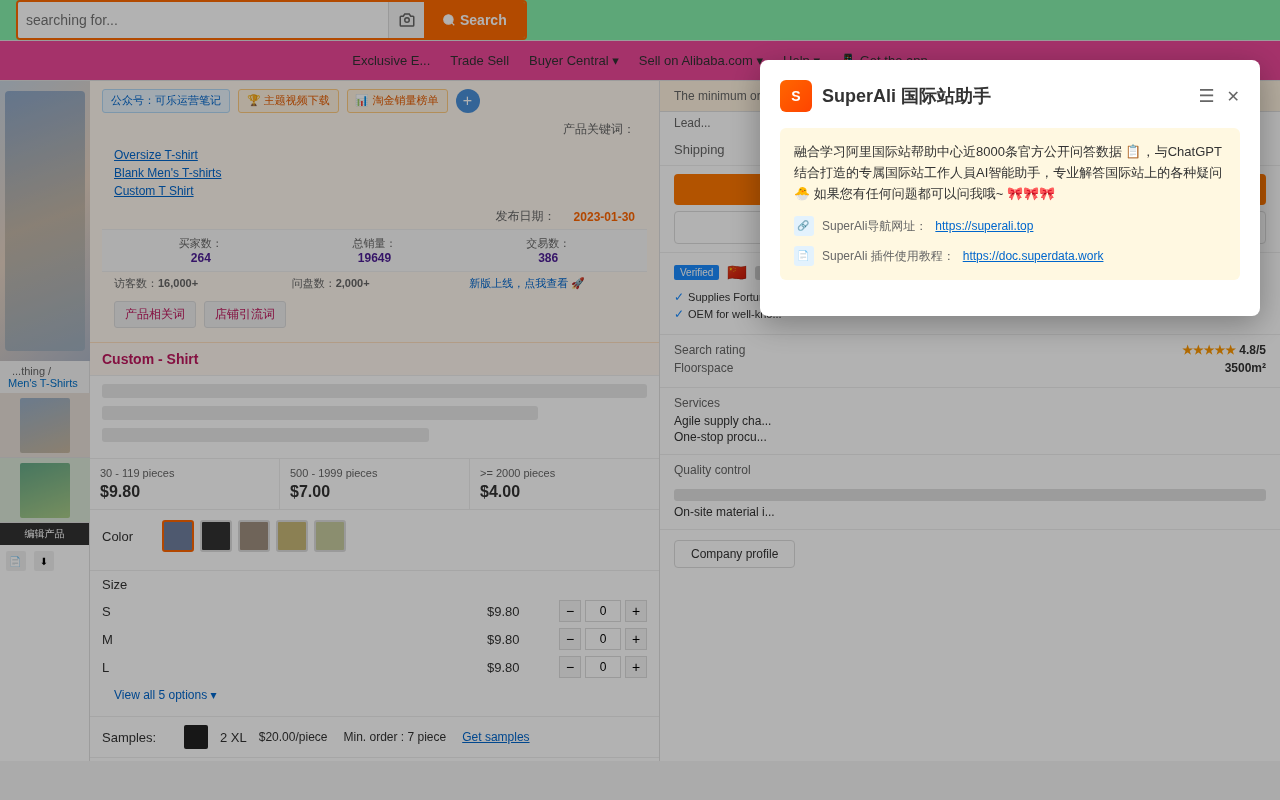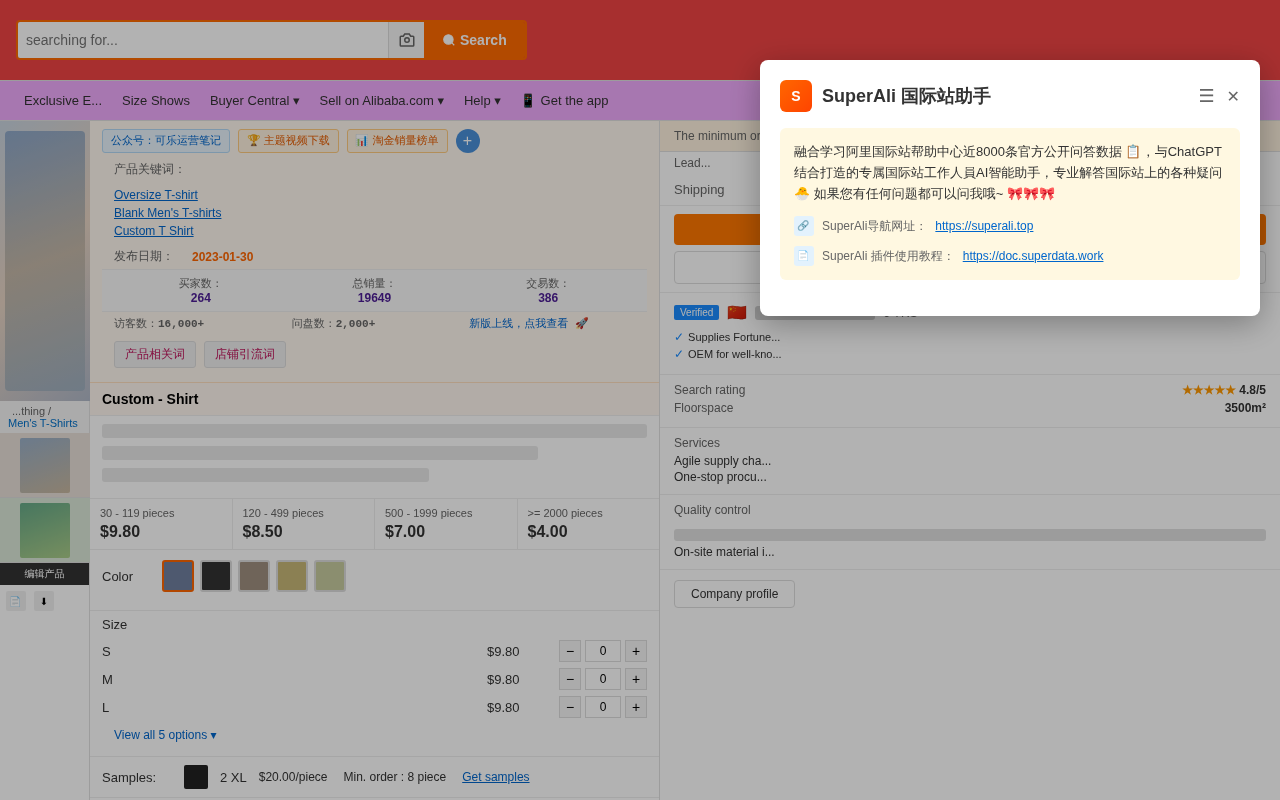--- a/index.html
+++ b/index.html
@@ -1,26 +1,26 @@
 <!DOCTYPE html>
 <html><head>
   <meta charset="utf-8">
   <style>
     * { margin: 0; padding: 0; box-sizing: border-box; }
     body { font-family: Arial, sans-serif; font-size: 13px; background: #f5f5f5; width: 1280px; height: 800px; overflow: hidden; position: relative; }
 
     
-    .header { background: #ef4444; padding: 20px 16px; display: flex; align-items: center; gap: 12px; border-bottom: 1px solid #e0e0e0; }
+    .header { background: #86efac; padding: 0 16px; display: flex; align-items: center; gap: 12px; border-bottom: 1px solid #e0e0e0; }
     .search-bar { display: flex; align-items: center; border: 2px solid #ff6a00; border-radius: 4px; overflow: hidden; flex: 0 0 auto; }
     .search-input { width: 370px; height: 36px; border: none; outline: none; padding: 0 8px; font-size: 14px; color: #999; }
     .camera-btn { width: 36px; height: 36px; background: #f5f5f5; border: none; cursor: pointer; display: flex; align-items: center; justify-content: center; border-left: 1px solid #ddd; }
     .search-btn { background: #ff6a00; color: white; border: none; height: 36px; padding: 0 18px; cursor: pointer; font-size: 14px; font-weight: bold; display: flex; align-items: center; gap: 4px; }
 
     
-    .nav { background: #f0abfc; padding: 0 24px; display: flex; align-items: center; gap: 20px; border-bottom: 1px solid #e0e0e0; height: 40px; }
+    .nav { background: #ec4899; padding: 0 32px; display: flex; align-items: center; gap: 20px; border-bottom: 1px solid #e0e0e0; height: 40px; justify-content: center; }
     .nav-item { font-size: 13px; color: #333; cursor: pointer; white-space: nowrap; }
     .nav-item.with-arrow::after { content: ' ▾'; }
 
     
     .breadcrumb { padding: 8px 16px; font-size: 12px; color: #666; background: #f5f5f5; }
     .breadcrumb a { color: #0070c9; text-decoration: none; }
     .breadcrumb span { margin: 0 4px; }
 
     
     .main { display: flex; height: calc(800px - 120px); }
@@ -38,41 +38,41 @@
     
     .product-center { width: 570px; background: #fff; padding: 0; overflow-y: auto; border-right: 1px solid #e0e0e0; }
 
     
     .info-banner { background: #fff8f0; border-bottom: 1px solid #ffe0c0; padding: 8px 12px; }
     .info-row { display: flex; gap: 8px; flex-wrap: wrap; margin-bottom: 4px; }
     .tag-btn { background: #e8f4fd; border: 1px solid #b3d9f5; border-radius: 3px; padding: 3px 8px; font-size: 11px; color: #0066cc; cursor: pointer; white-space: nowrap; }
     .tag-btn.orange { background: #fff3e0; border-color: #ffcc80; color: #e65c00; }
     .plus-btn { width: 24px; height: 24px; background: #4a90d9; color: white; border: none; border-radius: 50%; font-size: 16px; cursor: pointer; display: flex; align-items: center; justify-content: center; }
 
-    .info-field-row { display: flex; align-items: center; gap: 8px; padding: 4px 12px; font-size: 12px; }
+    .info-field-row { display: flex; align-items: center; gap: 8px; padding: 4px 12px; font-size: 12px; justify-content: flex-end; }
     .info-label { color: #666; min-width: 70px; }
     .date-value { color: #ff6600; font-weight: bold; }
 
     .keyword-row { padding: 4px 12px; }
     .keyword-link { display: block; color: #0066cc; font-size: 12px; cursor: pointer; padding: 2px 0; text-decoration: underline; }
 
     .stats-row { display: flex; gap: 0; padding: 6px 12px; background: #f9f9f9; border-top: 1px solid #eee; border-bottom: 1px solid #eee; }
     .stat-item { flex: 1; text-align: center; }
     .stat-label { font-size: 11px; color: #666; }
     .stat-value { font-size: 12px; color: #333; font-weight: bold; }
     .stat-value span { color: #4c1d95; }
 
-    .data-row { display: flex; gap: 12px; padding: 4px 12px; font-family: Liberation Mono, monospace; }
+    .data-row { display: flex; gap: 12px; padding: 4px 12px; }
     .data-item { flex: 1; font-size: 11px; color: #666; }
 
     .keyword-expand { display: flex; gap: 8px; padding: 6px 12px; }
     .kw-btn { background: #f0f0f0; border: 1px solid #ddd; border-radius: 3px; padding: 4px 10px; font-size: 12px; cursor: pointer; color: #be185d; }
 
     
-    .product-title-bar { padding: 8px 12px; font-size: 14px; font-weight: bold; color: #000000; background: #fff7f0; border-bottom: 1px solid #eee; }
+    .product-title-bar { padding: 8px 12px; font-size: 14px; font-weight: bold; color: #be185d; background: #fff7f0; border-bottom: 1px solid #eee; }
 
     
     .blurred-rows { padding: 8px 12px; }
     .blur-row { height: 14px; background: #e8e8e8; border-radius: 3px; margin-bottom: 8px; }
     .blur-row.w100 { width: 100%; }
     .blur-row.w80 { width: 80%; }
     .blur-row.w60 { width: 60%; }
 
     
     .price-tiers { display: flex; border-top: 1px solid #eee; border-bottom: 1px solid #eee; }
@@ -188,21 +188,21 @@
           <circle cx="11" cy="11" r="8"></circle>
           <line x1="21" y1="21" x2="16.65" y2="16.65"></line>
         </svg>
       <span>Search</span>
     </button>
   </div>
 </div>
 
 <div class="nav">
   <span class="nav-item">Exclusive E...</span>
-  <span class="nav-item">Size Shows</span>
+  <span class="nav-item">Trade Sell</span>
   <span class="nav-item with-arrow">Buyer Central</span>
   <span class="nav-item with-arrow">Sell on Alibaba.com</span>
   <span class="nav-item with-arrow">Help</span>
   <span class="nav-item">📱 Get the app</span>
 </div>
 
 <div class="main">
 
   <div class="product-left">
     <div class="product-main-image">
@@ -282,24 +282,20 @@
     <div class="blurred-rows">
       <div class="blur-row w100"></div>
       <div class="blur-row w80"></div>
       <div class="blur-row w60"></div>
     </div>
 
     <div class="price-tiers">
       <div class="price-tier">
         <div class="tier-range">30 - 119 pieces</div>
         <div class="tier-price">$9.80</div>
-      </div>
-      <div class="price-tier">
-        <div class="tier-range">120 - 499 pieces</div>
-        <div class="tier-price">$8.50</div>
       </div>
       <div class="price-tier">
         <div class="tier-range">500 - 1999 pieces</div>
         <div class="tier-price">$7.00</div>
       </div>
       <div class="price-tier">
         <div class="tier-range">&gt;= 2000 pieces</div>
         <div class="tier-price">$4.00</div>
       </div>
     </div>
@@ -354,21 +350,21 @@
 
       <div class="view-options">View all 5 options ▾</div>
     </div>
 
     <div class="samples-row">
       <span class="samples-label">Samples:</span>
       <div class="sample-color"></div>
       <span class="sample-text">2 XL</span>
       <div class="samples-info">
         <span>$20.00/piece</span>
-        <span>Min. order : 8 piece</span>
+        <span>Min. order : 7 piece</span>
         <a class="get-samples-link">Get samples</a>
       </div>
     </div>
 
     <div class="lead-time-row">
       
       
     </div>
 
   </div>

